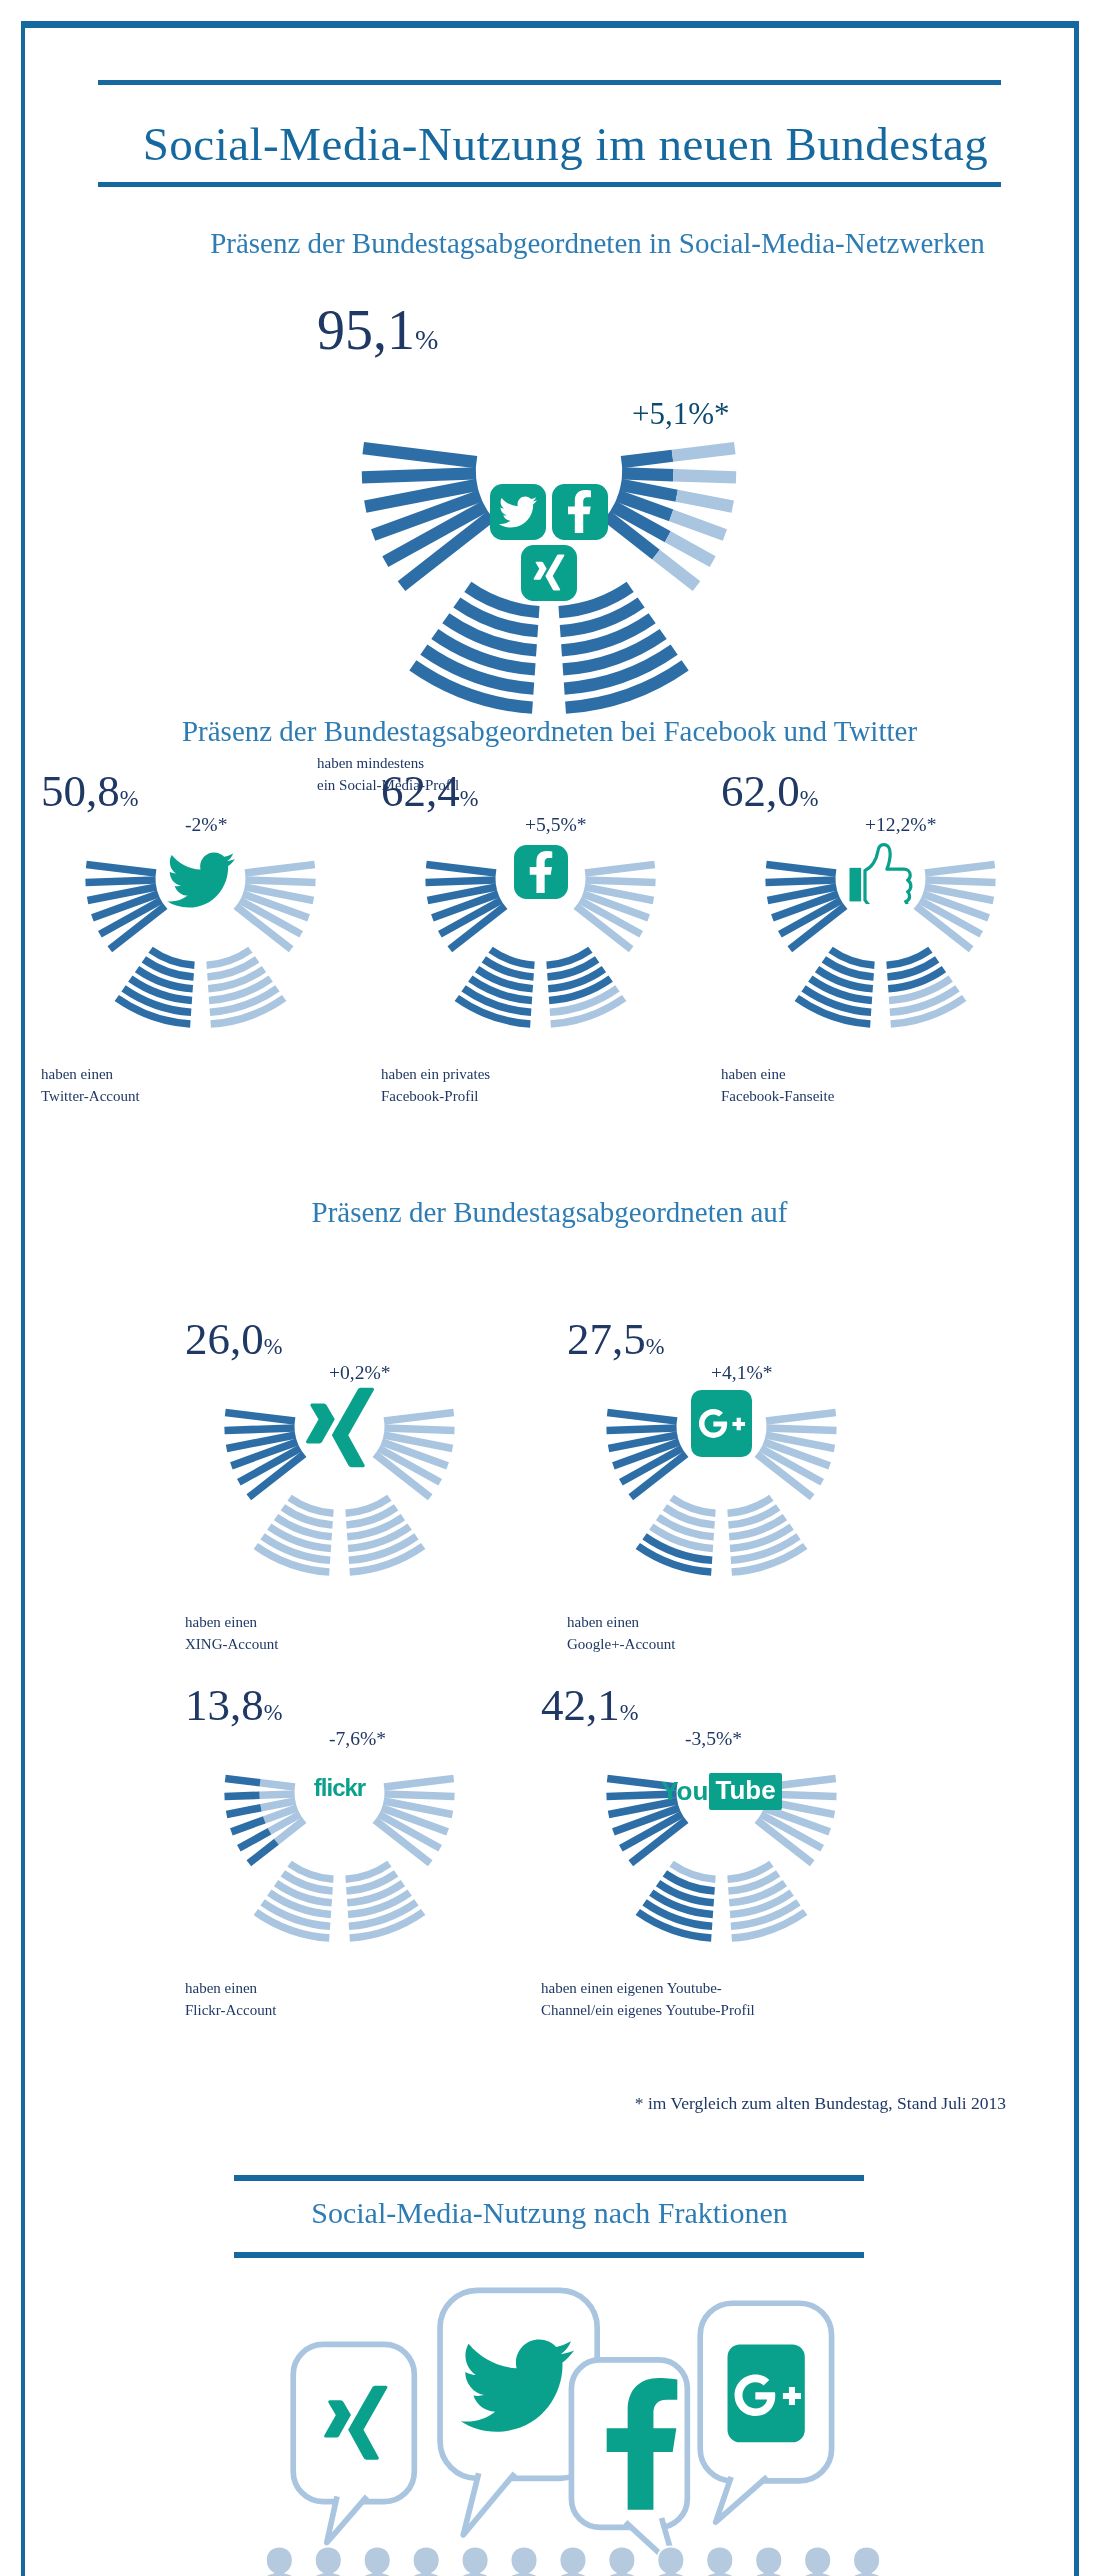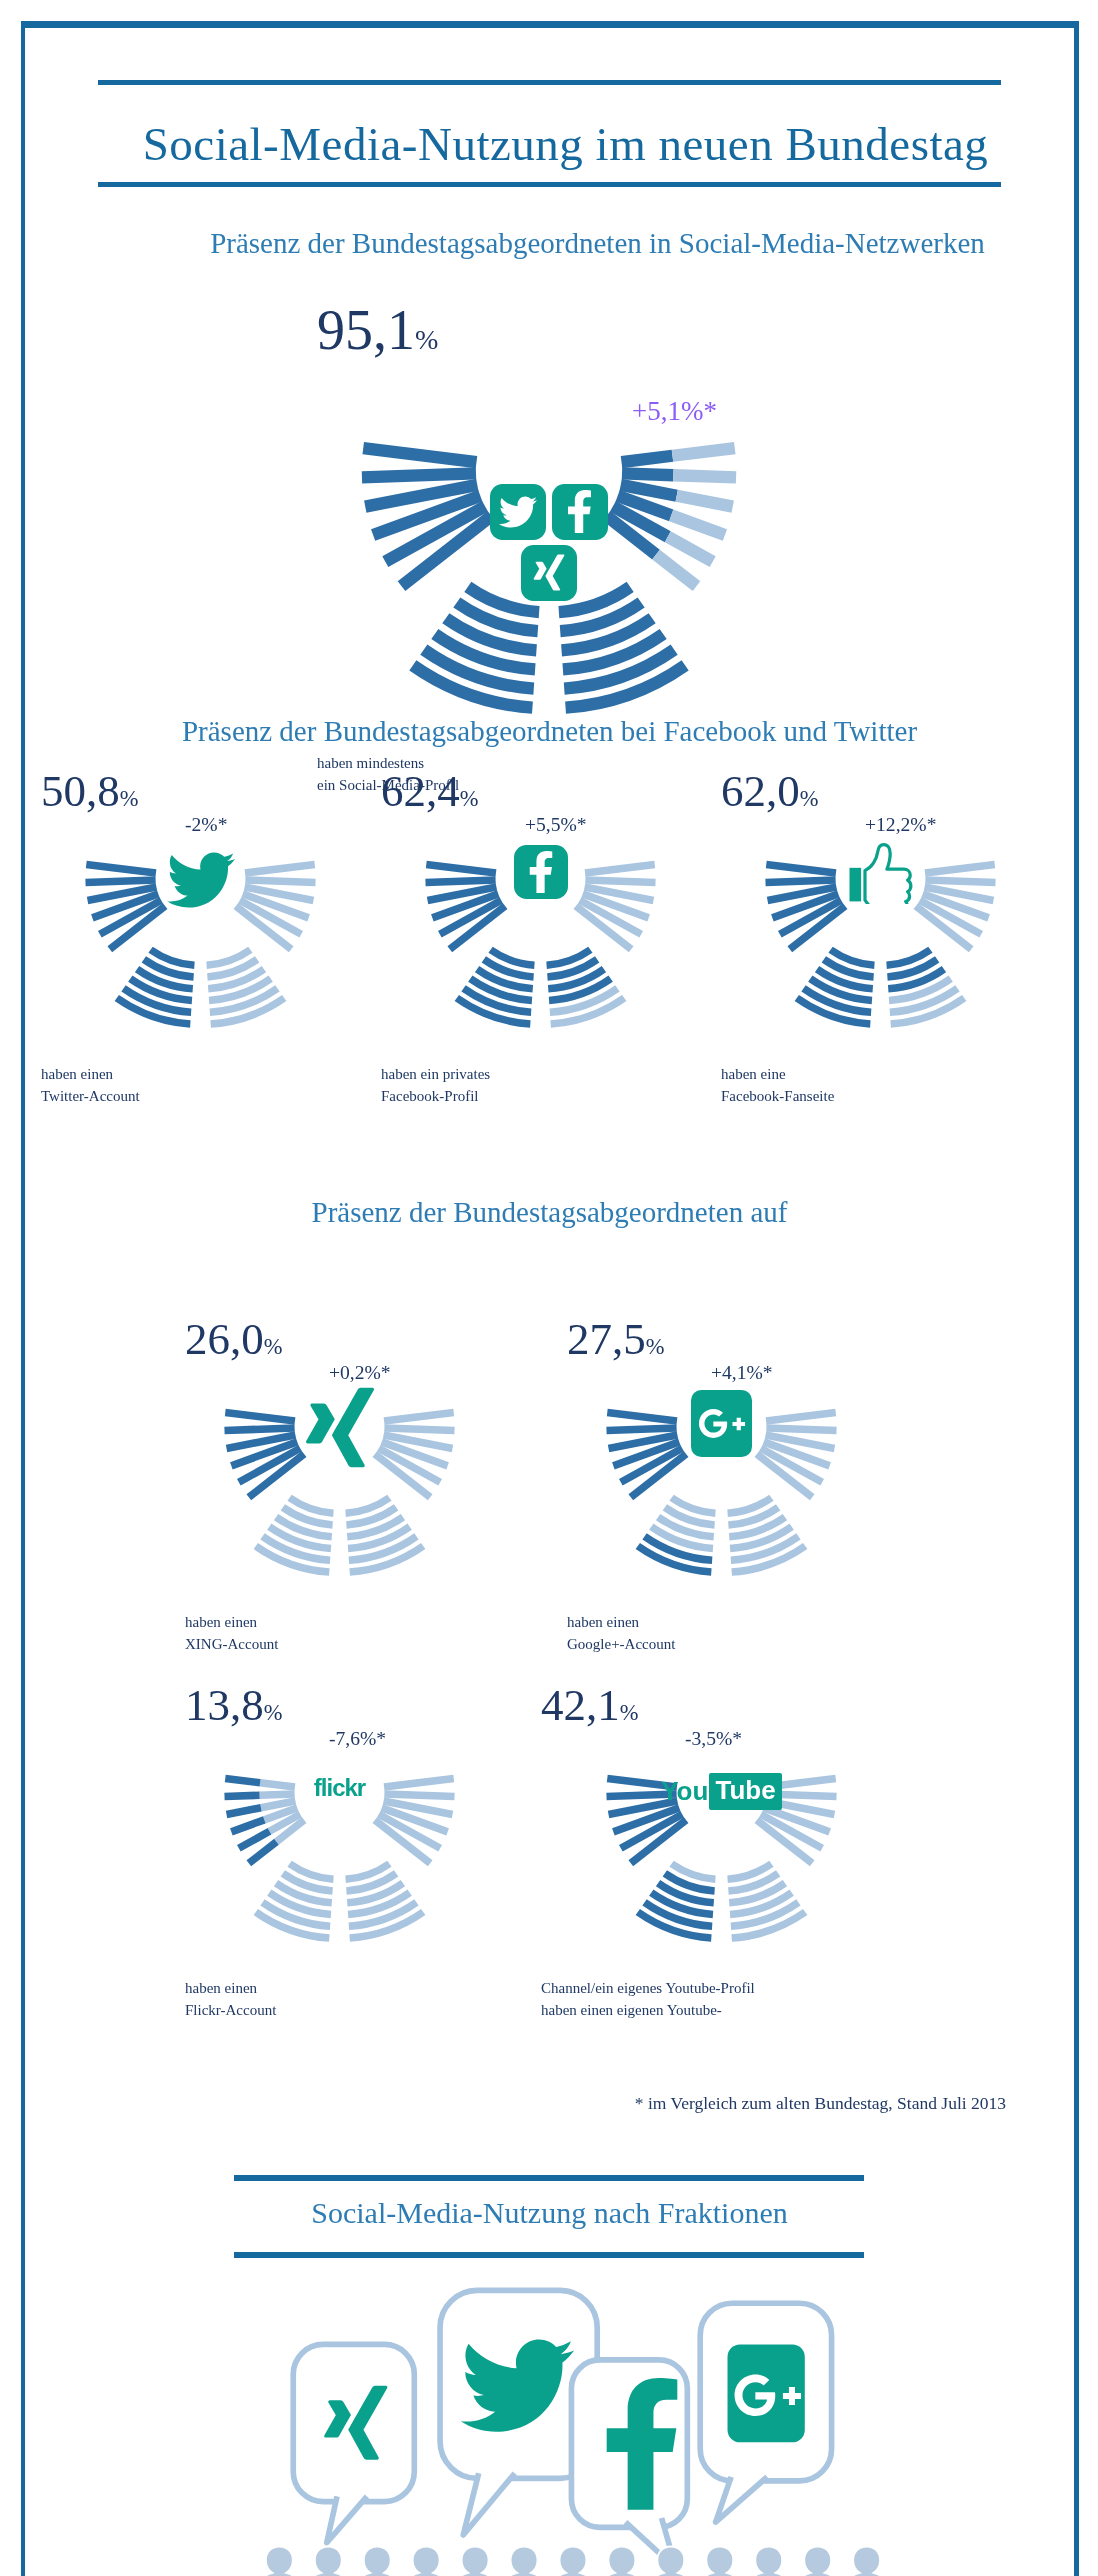--- a/index.html
+++ b/index.html
@@ -94,21 +94,21 @@
               <path fill="#fff" d="M162.7 210c-1.8 3.3-25.2 44.4-70.1 123.5-4.9 8.3-10.8 12.5-17.7 12.5H9.8c-7.7 0-12.1-7.5-8.5-14.4l69-121.3c.2 0 .2-.1 0-.3l-43.9-75.6c-4.3-7.8.3-14.1 8.5-14.1h65.1c7.3 0 13.3 4.1 18 12.2l44.7 77.5zM382.6 46.1l-144 253v.3L330.2 466c3.9 7.1.2 14.1-8.5 14.1h-65.2c-7.6 0-13.6-4-18-12.2l-92.4-168.5c3.3-5.8 51.5-90.8 144.8-255.2 4.6-8.1 10.4-12.2 17.5-12.2h65.7c8 0 12.3 6.7 8.5 14.1z"></path>
             </svg>
         </div>
       </div>
     </div>
     <div class="caption">
       <div>haben mindestens</div>
       <div>ein Social-Media-Profil</div>
     </div>
   </div>
-  <div class="abs" style="left:632px;top:396px;font-size:27px;color:#8b5cf6;">+5,1%*</div>
+  <div class="abs" style="left:632px;top:396px;font-size:31px;color:#0c4a6e;">+5,1%*</div>
 
   <div class="sec-header" style="top:715px;">Präsenz der Bundestagsabgeordneten bei Facebook und Twitter</div>
 
   <div class="stat-col" style="left:41px;top:769px;width:319px;">
     <div class="num"><span>50,8</span><span class="pct">%</span></div>
     <div class="stat-change">-2%*</div>
     <div class="fan-wrap" style="width:247px;">
       <svg viewBox="0 0 440 345" width="247" height="194">
           <path d="M156.95913971146226 119.25291802605267L58.45779551062202 196.21060244176" stroke="#2e6ea6" stroke-width="13.5" fill="none"></path>
           <path d="M150.03042342884834 108.78476961970696L40.70296003642386 169.38597215049913" stroke="#2e6ea6" stroke-width="13.5" fill="none"></path>
@@ -399,22 +399,22 @@
           <path d="M369.12987345127203 282.97953151513786A260 260 0 0 1 238.13668317347256 329.3666530675543" stroke="#aac5e0" stroke-width="13.5" fill="none"></path>
         </svg>
       <div class="fan-icon" style="top:20.6px;">
         <div class="yt">
             <span class="you">You</span>
             <span class="tube">Tube</span>
           </div>
       </div>
     </div>
     <div class="caption">
+      <div>haben einen eigenen Youtube-</div>
       <div>Channel/ein eigenes Youtube-Profil</div>
-      <div>haben einen eigenen Youtube-</div>
     </div>
   </div>
 
   <div class="footnote">* im Vergleich zum alten Bundestag, Stand Juli 2013</div>
 
   <div class="rule" style="left:234px;top:2175px;width:630px;height:6.2px;"></div>
   <div class="sec-header" style="top:2196px;font-size:30px;">Social-Media-Nutzung nach Fraktionen</div>
   <div class="rule" style="left:234px;top:2252px;width:630px;height:6.2px;"></div>
 
   <svg id="crowd" class="abs" viewBox="0 0 1320 920" style="left:234px;top:2280px;width:680px;height:474px;">

